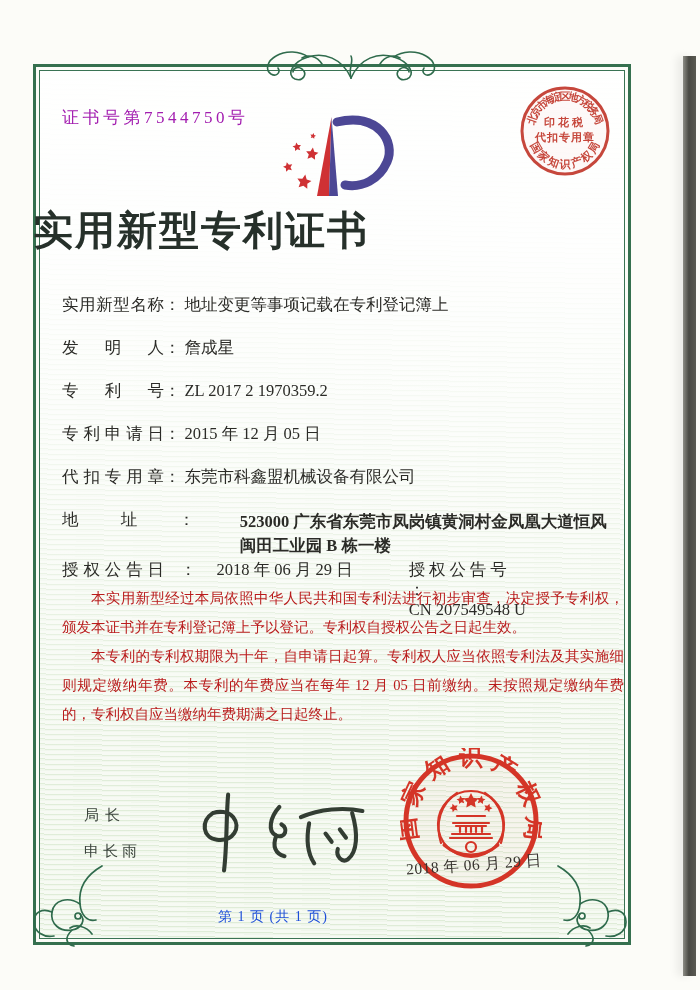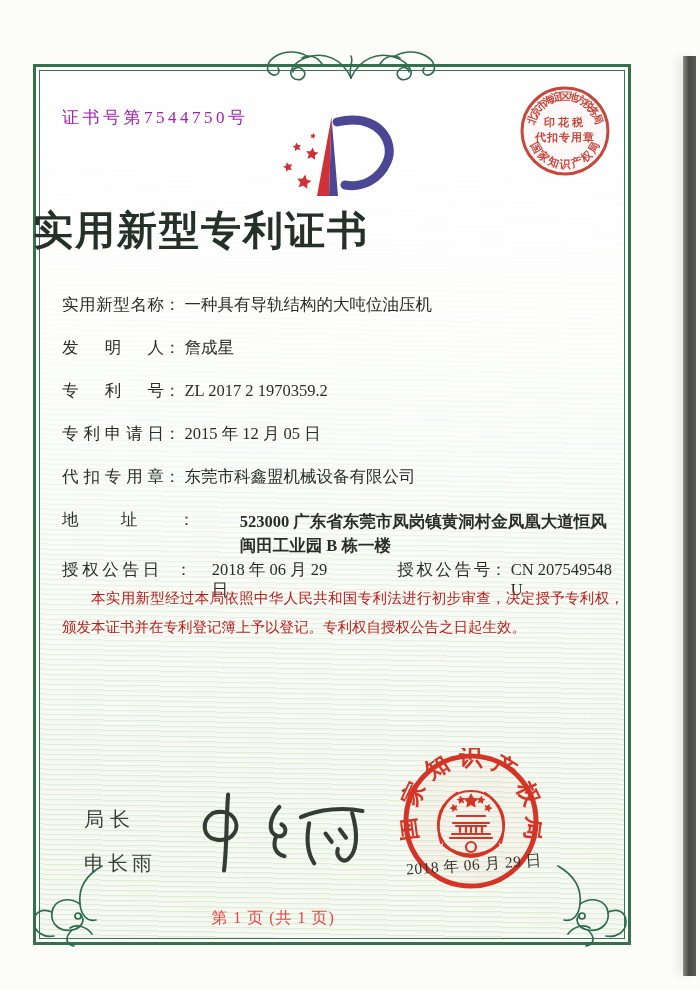--- a/index.html
+++ b/index.html
@@ -49,42 +49,42 @@
   .row{display:flex;align-items:flex-start;line-height:20px;margin-bottom:23px;}
   .flabel{
     display:inline-block;width:102px;
     text-align:justify;text-align-last:justify;
   }
   .colon{margin-right:4px;}
   .fvalue{flex:0 1 auto;}
   .row-address{margin-bottom:2px;gap:41px;}
   .row-address .fvalue{max-width:396px;line-height:24px;font-weight:bold;}
   .row-grant{margin-bottom:0;gap:16px;}
-  .pair2{display:flex;margin-left:40px;}
+  .pair2{display:flex;margin-left:40px;flex-direction:column;}
   .flabel2{display:inline-block;width:98px;text-align:justify;text-align-last:justify;}
   .paras{
     position:absolute;left:62px;top:584px;width:562px;
     font-size:14.5px;line-height:29px;text-align:justify;color:#b91c1c;
   }
   .paras p{margin:0;text-indent:2em;}
-  .officer{position:absolute;left:84px;top:806px;font-size:20px;color:#39423a;}
+  .officer{position:absolute;left:84px;top:806px;font-size:15px;color:#39423a;}
   .officer .o-title{letter-spacing:6px;margin-bottom:17px;}
   .officer .o-name{letter-spacing:4px;}
   .signature{position:absolute;left:182px;top:786px;}
   .seal{position:absolute;left:400px;top:748px;}
   .seal-date{
     position:absolute;left:406px;top:854px;width:160px;
     font-size:15.5px;letter-spacing:0.5px;color:#37332e;
     transform:rotate(-4deg);z-index:5;
   }
   .tax-stamp{position:absolute;left:519px;top:85px;opacity:0.93;}
   .logo{position:absolute;left:270px;top:110px;}
   .footer{
     position:absolute;left:33px;top:908px;width:480px;text-align:center;
-    font-size:16px;color:#ef4444;letter-spacing:1px;
+    font-size:14px;color:#1d4ed8;letter-spacing:1px;
   }
 </style>
 </head>
 <body>
 
 <div class="page">
 
   <div class="scan-strip"></div>
 
   <div class="frame">
@@ -170,21 +170,21 @@
     <text x="46" y="41" text-anchor="middle" font-size="11" letter-spacing="3" fill="#c23a2e" font-family="'Liberation Serif','DejaVu Serif',serif" font-weight="bold">印花税</text>
     <text x="46" y="56" text-anchor="middle" font-size="11" letter-spacing="1" fill="#c23a2e" font-family="'Liberation Serif','DejaVu Serif',serif" font-weight="bold">代扣专用章</text>
   </svg>
 
   <div class="title">实用新型专利证书</div>
 
   <div class="fields">
     <div class="row">
       <span class="flabel">实用新型名称</span>
         <span class="colon">：</span>
-      <span class="fvalue">一种具有导轨结构的大吨位油压机</span>
+      <span class="fvalue">地址变更等事项记载在专利登记簿上</span>
     </div>
     <div class="row">
       <span class="flabel">发明人</span>
         <span class="colon">：</span>
       <span class="fvalue">詹成星</span>
     </div>
     <div class="row">
       <span class="flabel">专利号</span>
         <span class="colon">：</span>
       <span class="fvalue">ZL 2017 2 1970359.2</span>
@@ -211,20 +211,21 @@
       <span class="pair2">
         <span class="flabel2">授权公告号</span>
           <span class="colon">：</span>
         <span class="fvalue">CN 207549548 U</span>
       </span>
     </div>
   </div>
 
   <div class="paras">
     <p>本实用新型经过本局依照中华人民共和国专利法进行初步审查，决定授予专利权，颁发本证书并在专利登记簿上予以登记。专利权自授权公告之日起生效。</p>
+    <p>本专利的专利权期限为十年，自申请日起算。专利权人应当依照专利法及其实施细则规定缴纳年费。本专利的年费应当在每年 12 月 05 日前缴纳。未按照规定缴纳年费的，专利权自应当缴纳年费期满之日起终止。</p>
   </div>
 
   <div class="officer">
     <div class="o-title">局长</div>
     <div class="o-name">申长雨</div>
   </div>
 
   <svg class="signature" width="205" height="88" viewBox="0 0 200 85">
     <title>申长雨</title>
     <g fill="none" stroke="#333d33" stroke-width="4" stroke-linecap="round">

